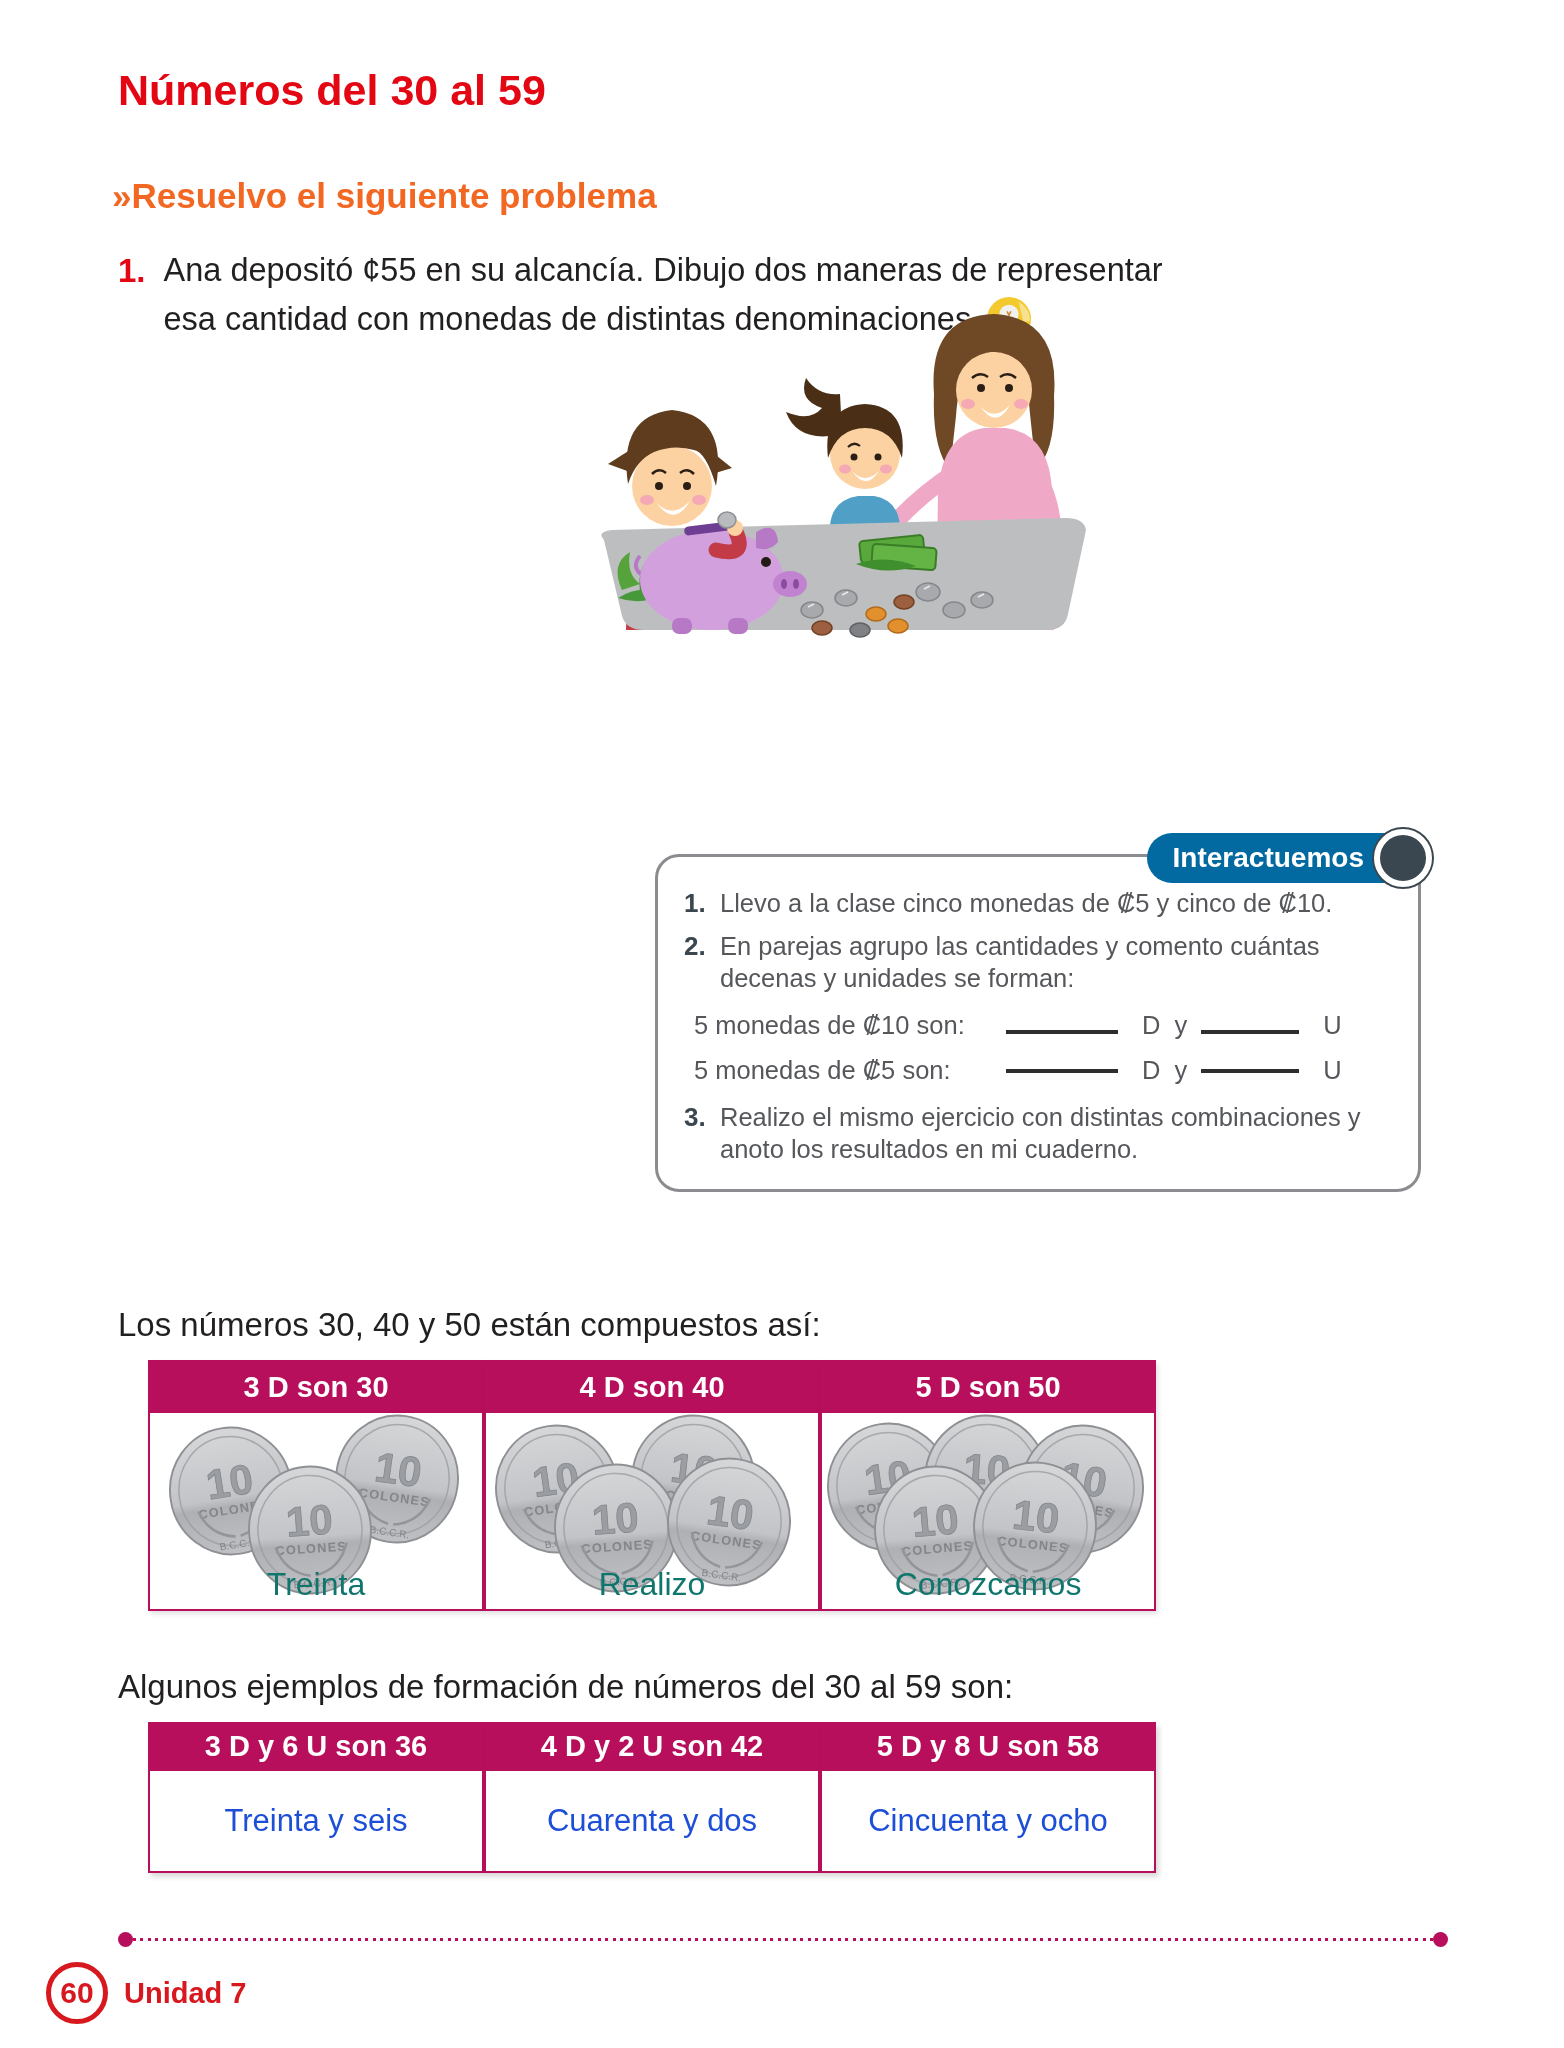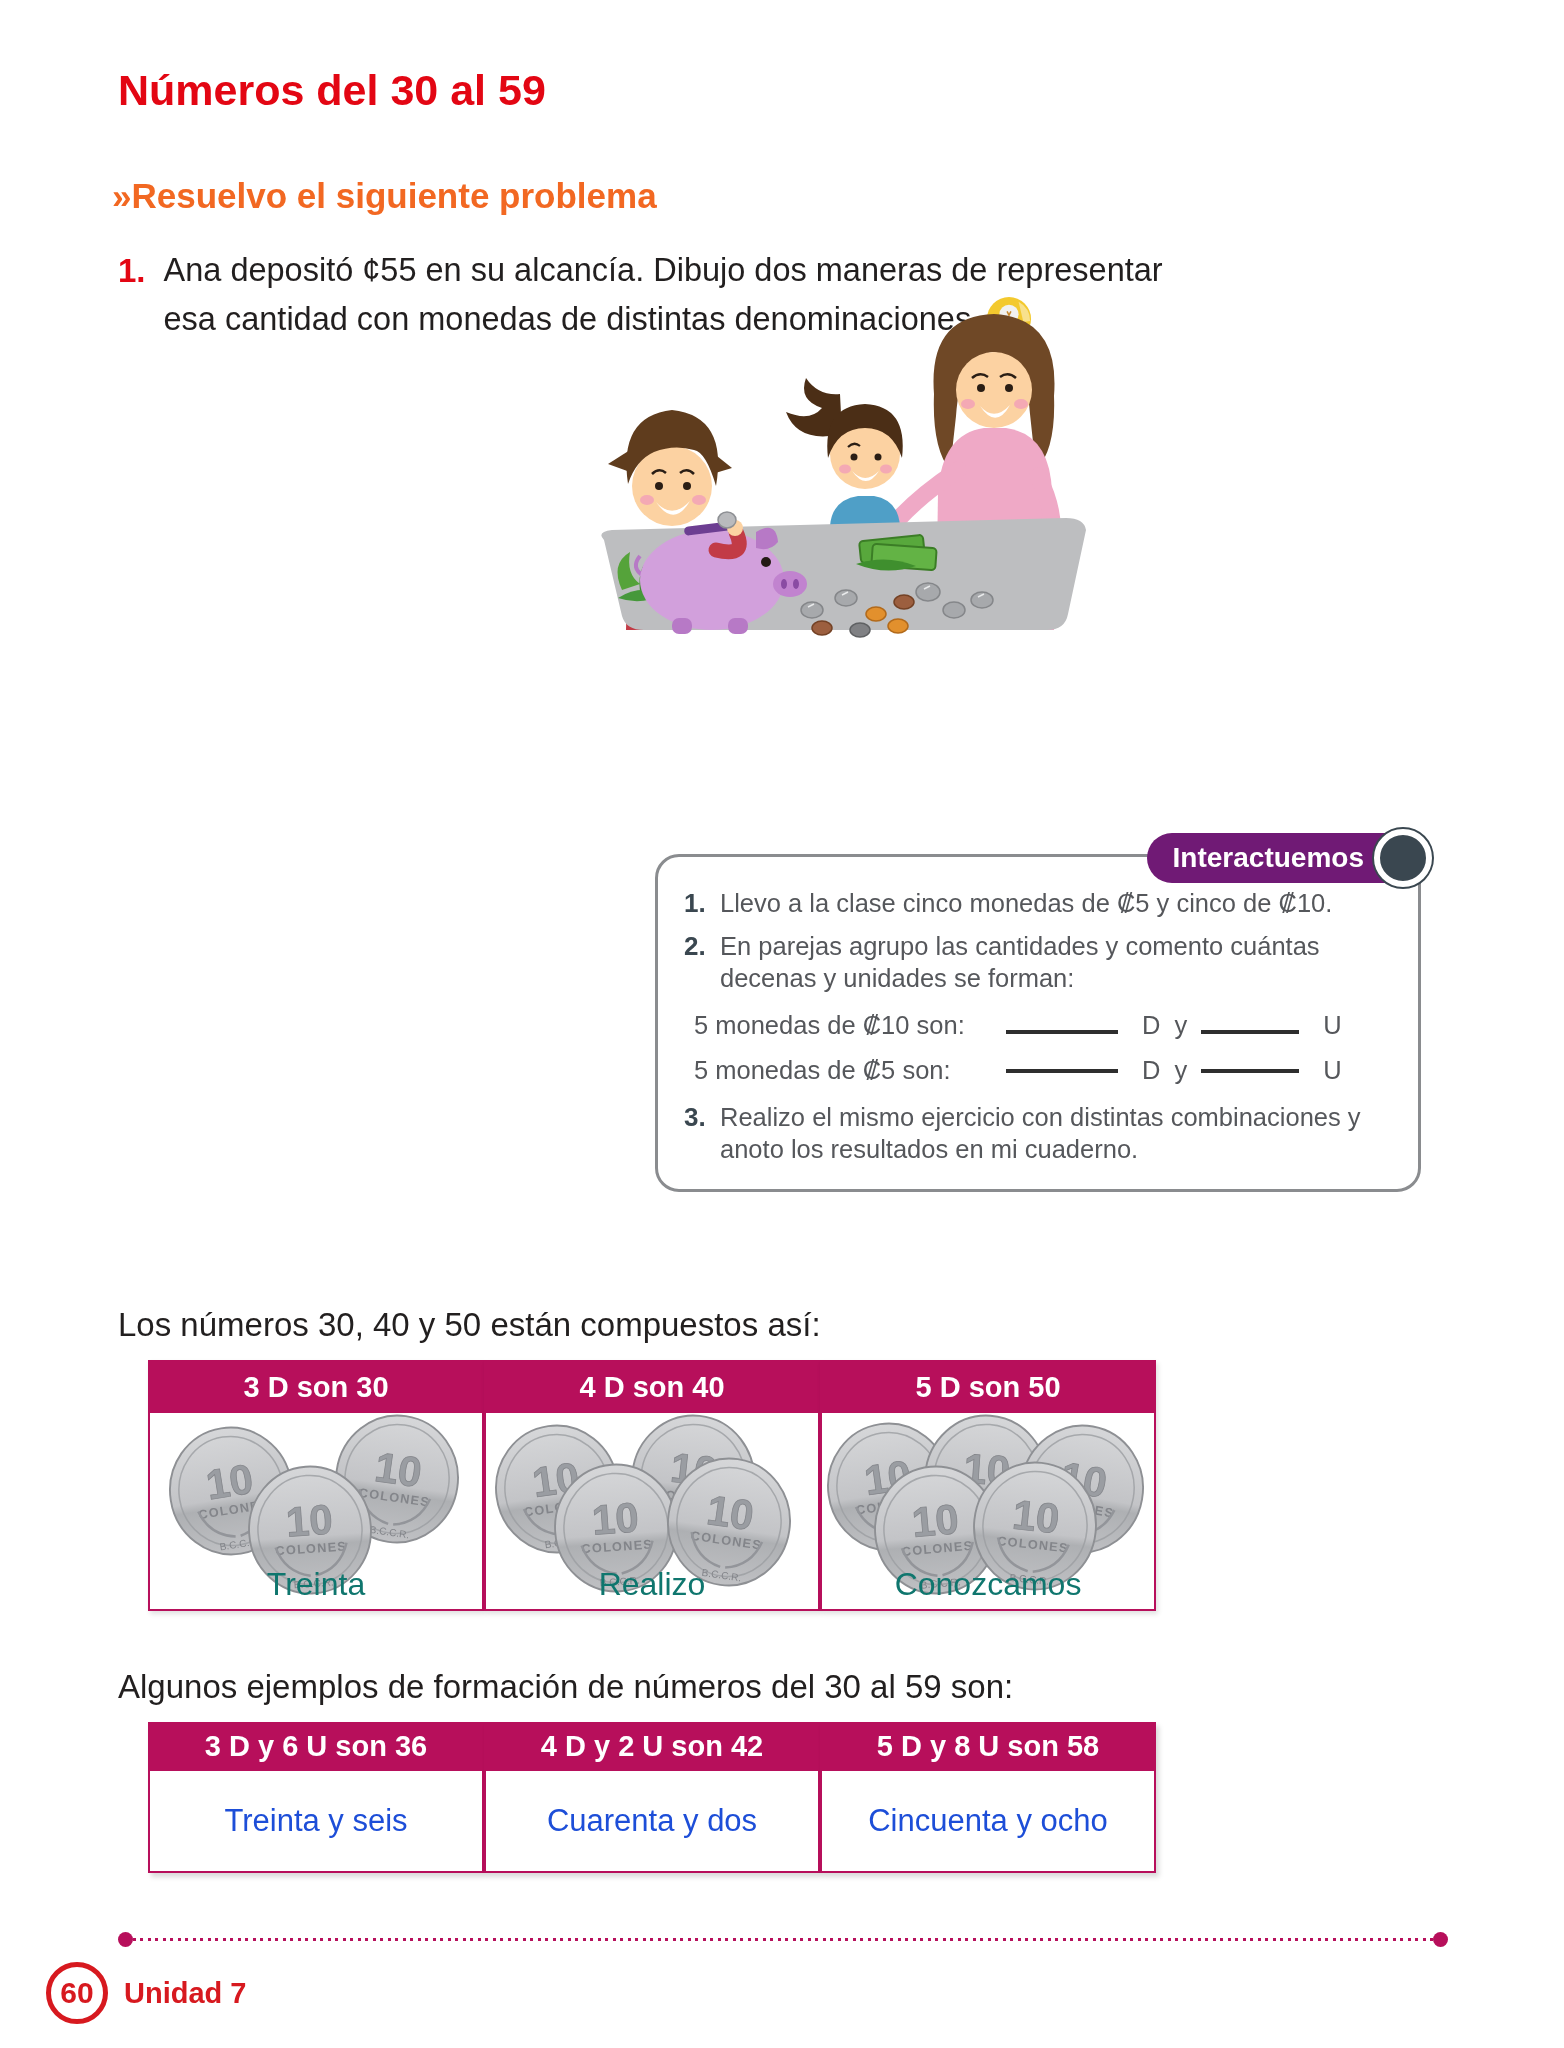--- a/index.html
+++ b/index.html
@@ -14,21 +14,21 @@
   .ptext{margin:0;font-size:32.5px;line-height:1.5;color:#221f1f;}
   .bulb{display:inline-block;width:46px;height:46px;vertical-align:-12px;margin-left:6px;}
   .bulb svg{width:100%;height:100%;}
 
   .illus{position:absolute;left:560px;top:294px;width:545px;height:352px;}
   .illus svg{width:100%;height:100%;}
 
   .interact{position:absolute;left:655px;top:854px;width:766px;height:338px;box-sizing:border-box;
             border:3px solid #8a8c8f;border-radius:24px;padding:30px 26px 14px 26px;background:#fff;}
   .badge{position:absolute;top:-28px;right:-14px;display:flex;align-items:center;z-index:4;}
-  .badge-pill{background:#701a75;color:#fff;font-weight:800;font-size:28px;
+  .badge-pill{background:#0369a1;color:#fff;font-weight:800;font-size:28px;
               padding:9px 62px 9px 26px;border-radius:30px;white-space:nowrap;}
   .badge-circle{width:46px;height:46px;background:#3a4750;border:6px solid #fff;border-radius:50%;
                 margin-left:-52px;box-shadow:0 0 0 2px #3a4750;}
   .irow{display:flex;margin-bottom:10px;}
   .inum{font-weight:800;color:#3a4750;font-size:26px;min-width:36px;line-height:1.27;}
   .itext{color:#55575b;font-size:25.5px;line-height:1.27;}
   .fill-row{display:flex;align-items:flex-end;margin:16px 0 16px 10px;color:#55575b;font-size:25.5px;}
   .flabel{width:302px;}
   .blank{display:inline-block;width:112px;border-bottom:4px solid #2e2e2e;height:4px;margin:0 14px 6px 10px;}
   .blank.b2{width:98px;}

